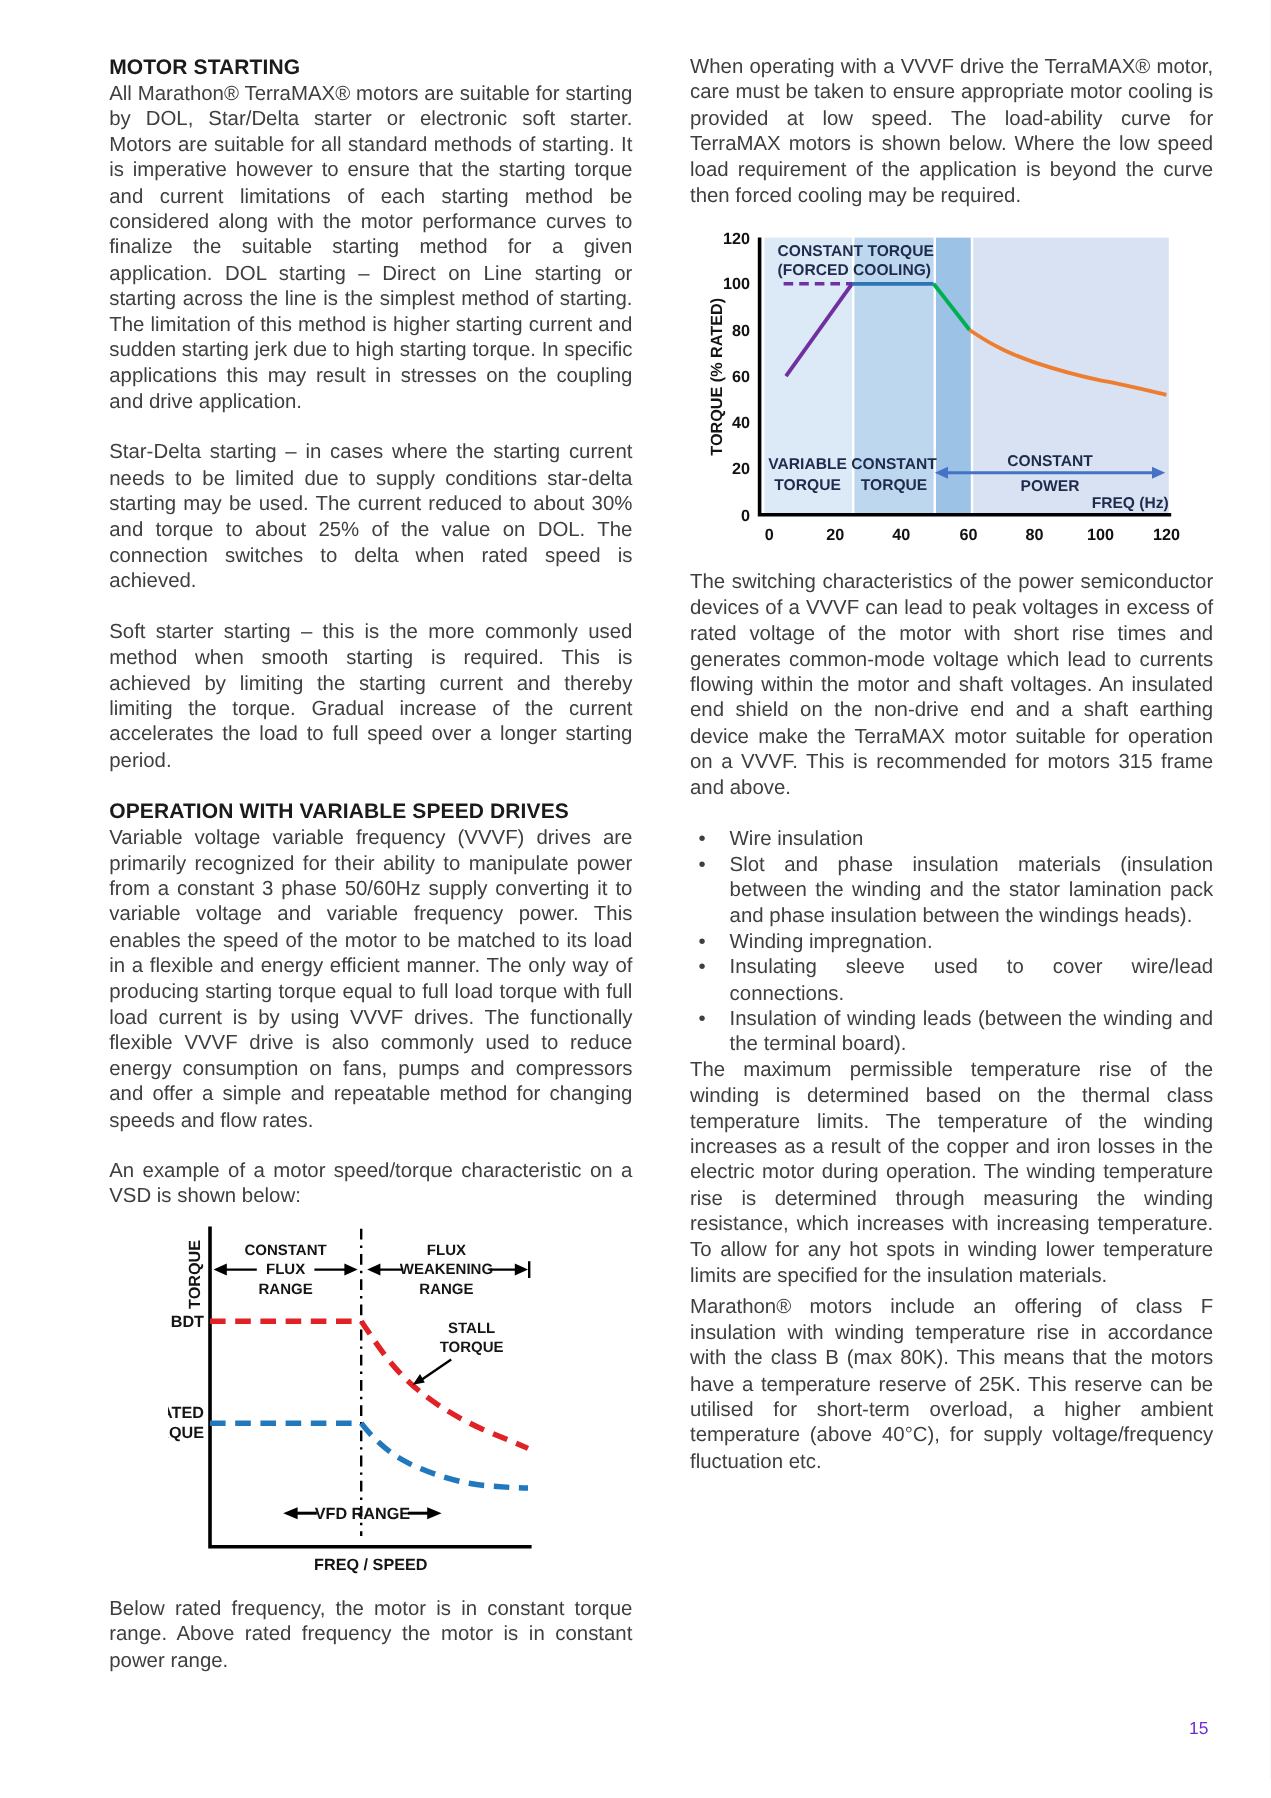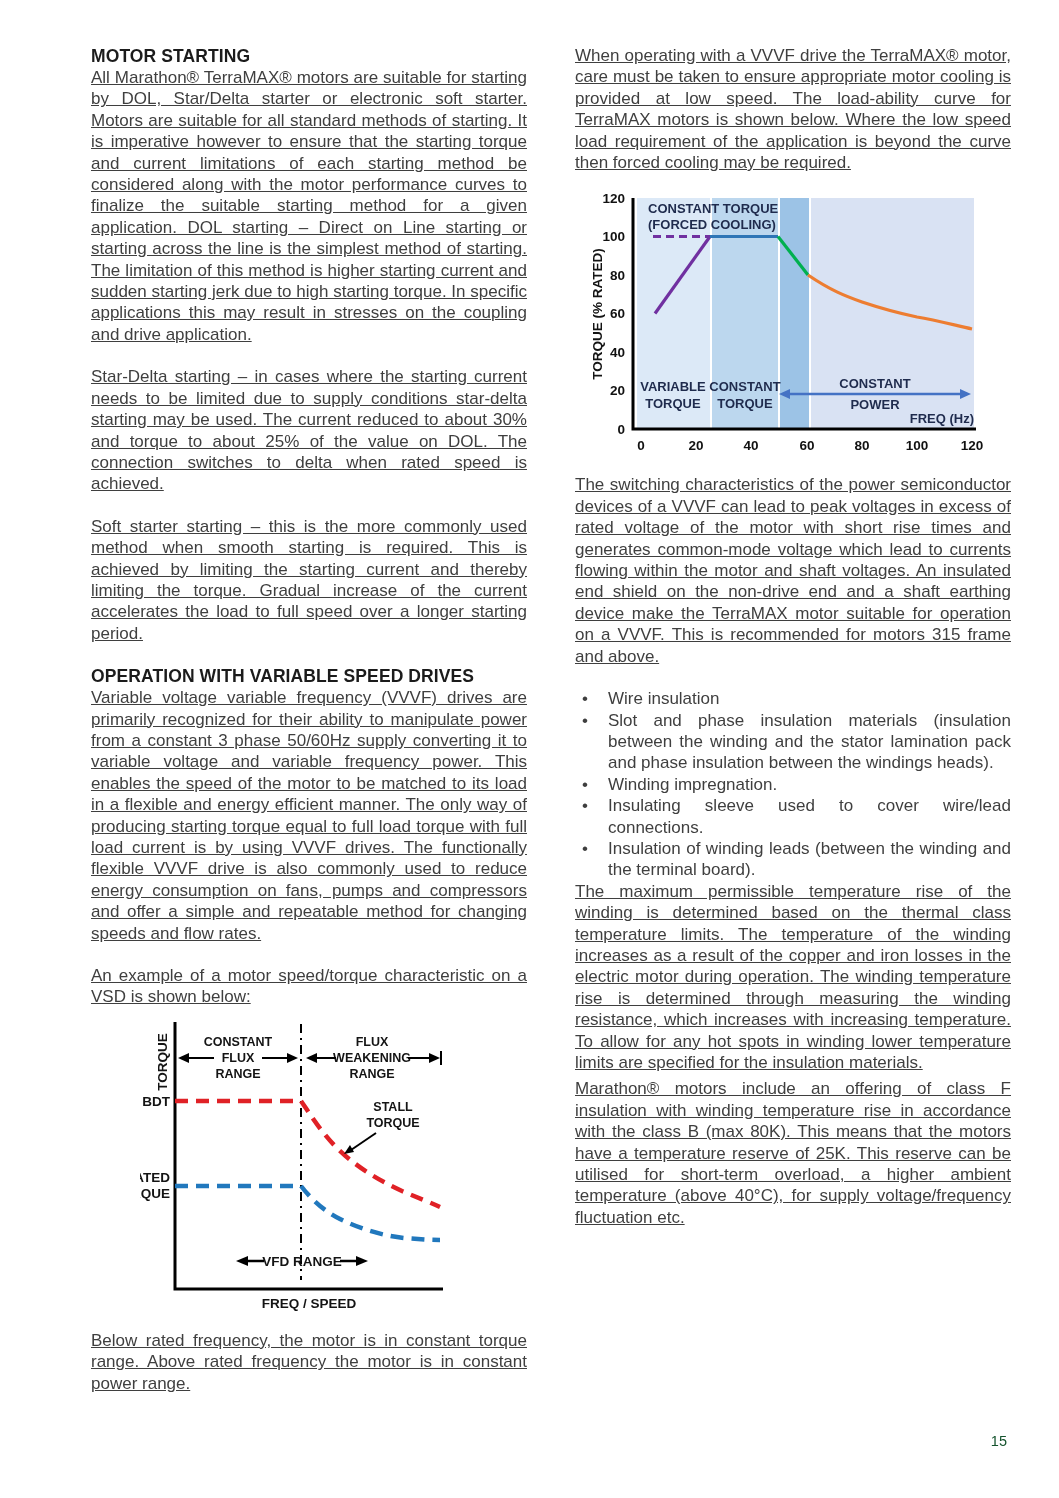--- a/index.html
+++ b/index.html
@@ -16,21 +16,21 @@
   }
   .col {
     position: absolute;
     top: 45px;
     width: 436px;
     font-size: 17px;
     line-height: 21.4px;
   }
   .col-left  { left: 91px; }
   .col-right { left: 575px; }
-  .col p { text-align: justify; margin: 0 0 21px 0; text-decoration: underline; }
+  .col p { text-align: justify; margin: 0 0 21px 0; }
   .col p.tight { margin-bottom: 0; }
   h3.sec {
     font-size: 17.5px;
     font-weight: bold;
     color: #1b1b1b;
     letter-spacing: 0.1px;
     margin: 0;
     line-height: 22px;
   }
   .bullets { margin: 0 0 0 0; }
@@ -49,21 +49,21 @@
   .ctxt  { font-family: "Liberation Sans", sans-serif; font-weight: bold; }
   .tick  { font-size: 13.5px; fill: #111111; }
   .navy  { font-size: 13px; fill: #1f2b4d; }
   .blk12 { font-size: 12.5px; fill: #141414; }
   .blk13 { font-size: 13.5px; fill: #141414; }
   .page-num {
     position: absolute;
     top: 1433px;
     right: 52px;
     font-size: 14.5px;
-    color: #14532d;
+    color: #6d28d9;
   }
 </style>
 </head>
 <body>
 
 <div class="page">
 
   <div class="col col-left">
     <h3 class="sec">MOTOR STARTING</h3>
     <p>All Marathon® TerraMAX® motors are suitable for starting by DOL, Star/Delta starter or electronic soft starter. Motors are suitable for all standard methods of starting. It is imperative however to ensure that the starting torque and current limitations of each starting method be considered along with the motor performance curves to finalize the suitable starting method for a given application. DOL starting – Direct on Line starting or starting across the line is the simplest method of starting. The limitation of this method is higher starting current and sudden starting jerk due to high starting torque. In specific applications this may result in stresses on the coupling and drive application.</p>

